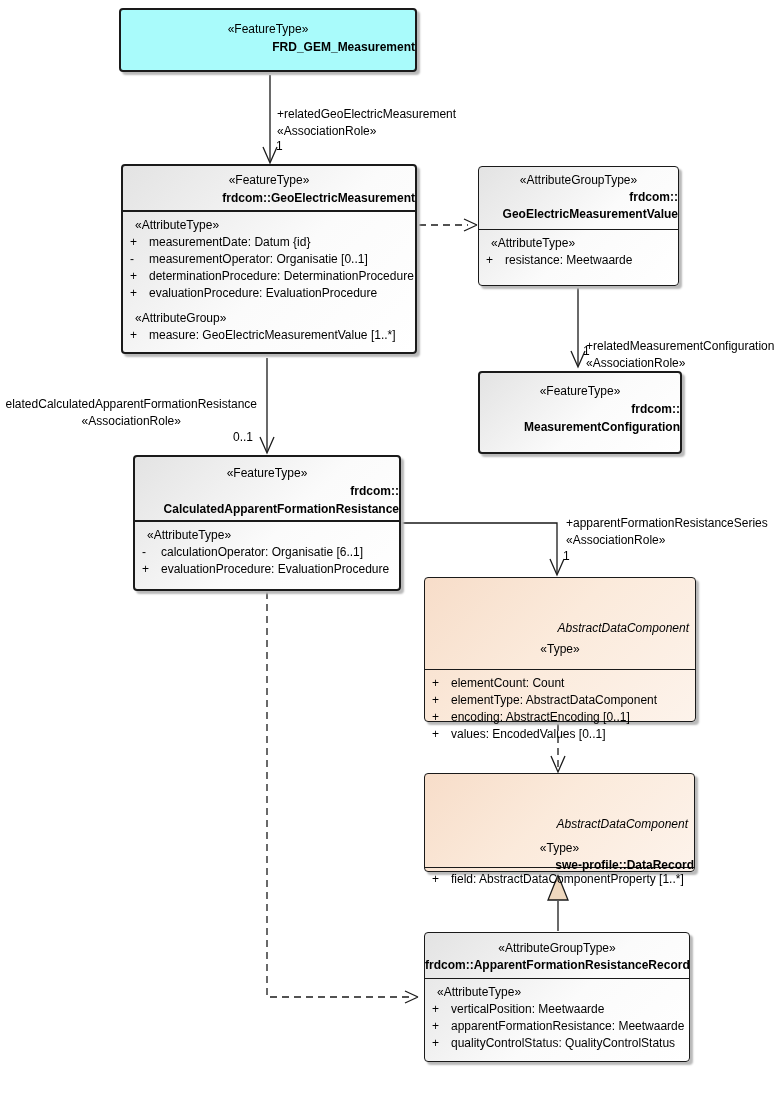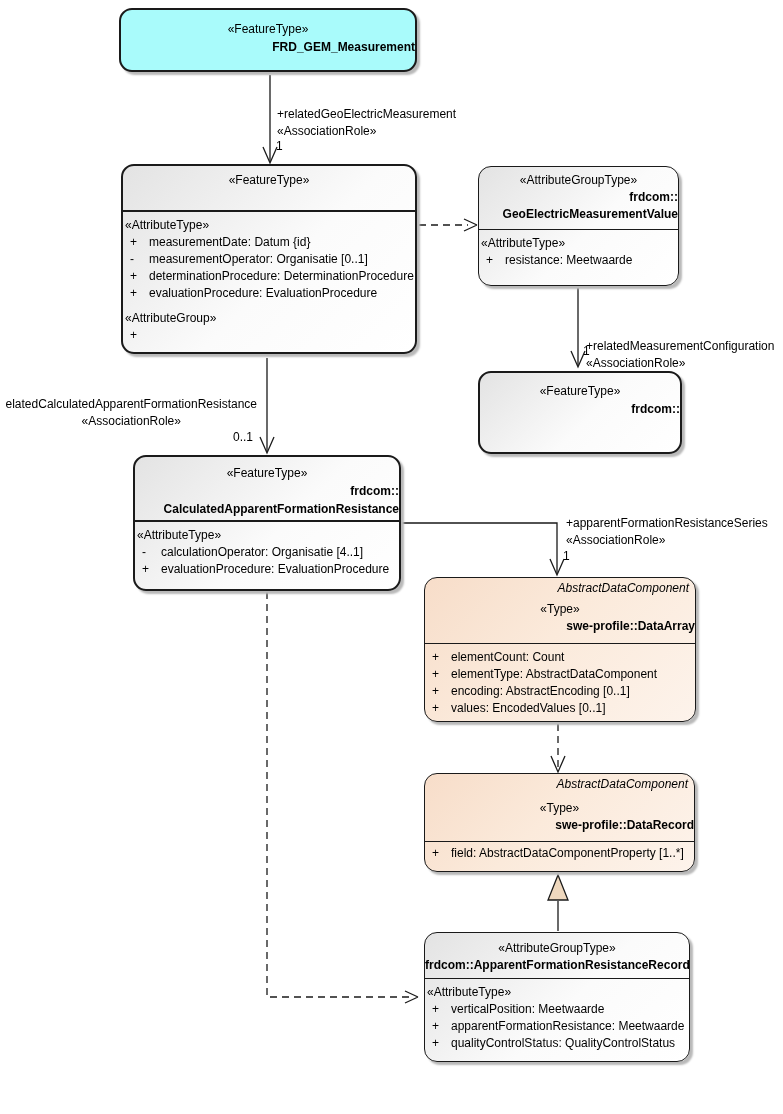--- a/index.html
+++ b/index.html
@@ -3,34 +3,34 @@
 <meta charset="utf-8">
 <style>
   html,body{margin:0;padding:0;background:#ffffff;}
   .canvas{
     position:relative;width:783px;height:1114px;overflow:hidden;
     font-family:"Liberation Sans",sans-serif;font-size:12px;color:#000;
     background:#ffffff;
   }
   svg.wires{position:absolute;left:0;top:0;pointer-events:none;}
   .node{
-    position:absolute;border:2px solid #1a1a1a;border-radius:13px;
+    position:absolute;border:2px solid #1a1a1a;border-radius:4px;
     box-shadow:3px 3px 2px #b9b9b9;box-sizing:border-box;
     background:linear-gradient(135deg,#e3e3e3 0%,#fbfbfb 55%,#ffffff 100%);
   }
   .node.thin{border-width:1px;}
   .node.cyan{background:#A9FBFB;}
   .node.tan{background:linear-gradient(135deg,#f7ddc9 0%,#fbeadb 45%,#fdf3eb 100%);}
   .hdr{text-align:center;line-height:18px;padding-top:5px;box-sizing:border-box;}
   .hdr.rule{border-bottom:2px solid #1a1a1a;}
   .thin .hdr.rule{border-bottom-width:1px;}
   .name{font-weight:bold;white-space:nowrap;text-align:right;}
-  .parent-label{text-align:right;font-style:italic;padding:2px 6px 0 0;line-height:16px;}
+  .parent-label{text-align:right;font-style:italic;padding:16px 6px 0 0;line-height:16px;margin-top:26px;}
   .body{padding-top:5px;}
-  .attr-stereo{padding-left:2px;line-height:17px;white-space:nowrap;}
+  .attr-stereo{padding-left:12px;line-height:17px;white-space:nowrap;}
   .row{display:flex;line-height:17px;white-space:nowrap;}
   .vis{flex:none;width:19px;padding-left:7px;box-sizing:content-box;}
   .spacer{height:8px;}
   .lbl{position:absolute;white-space:nowrap;line-height:17px;}
   .lbl.right{text-align:center;}
 </style>
 </head>
 <body>
 
 <div class="canvas">
@@ -67,20 +67,21 @@
   <div class="node cyan" style="left:119px;top:8px;width:298px;height:64px;">
     <div class="hdr" style="padding-top:10px;">
       <div>«FeatureType»</div>
       <div class="name">FRD_GEM_Measurement</div>
     </div>
   </div>
 
   <div class="node" style="left:121px;top:164px;width:296px;height:190px;">
     <div class="hdr rule" style="height:46px;">
       <div>«FeatureType»</div>
+      <div class="name">frdcom::GeoElectricMeasurement</div>
     </div>
     <div class="body">
       <div class="attr-stereo">«AttributeType»</div>
       <div class="row">
           <span class="vis">+</span>
           <span>measurementDate: Datum {id}</span>
         </div>
       <div class="row">
           <span class="vis">-</span>
           <span>measurementOperator: Organisatie [0..1]</span>
@@ -90,20 +91,21 @@
           <span>determinationProcedure: DeterminationProcedure</span>
         </div>
       <div class="row">
           <span class="vis">+</span>
           <span>evaluationProcedure: EvaluationProcedure</span>
         </div>
       <div class="spacer"></div>
       <div class="attr-stereo">«AttributeGroup»</div>
       <div class="row">
           <span class="vis">+</span>
+          <span>measure: GeoElectricMeasurementValue [1..*]</span>
         </div>
     </div>
   </div>
 
   <div class="node thin" style="left:478px;top:166px;width:201px;height:120px;">
     <div class="hdr rule" style="height:63px;line-height:17px;">
       <div>«AttributeGroupType»</div>
       <div class="name">frdcom::</div>
       <div class="name">GeoElectricMeasurementValue</div>
     </div>
@@ -113,48 +115,48 @@
           <span class="vis">+</span>
           <span>resistance: Meetwaarde</span>
         </div>
     </div>
   </div>
 
   <div class="node" style="left:478px;top:371px;width:204px;height:83px;">
     <div class="hdr" style="padding-top:9px;">
       <div>«FeatureType»</div>
       <div class="name">frdcom::</div>
+      <div class="name">MeasurementConfiguration</div>
     </div>
   </div>
 
   <div class="node" style="left:133px;top:455px;width:268px;height:136px;">
     <div class="hdr rule" style="height:65px;padding-top:7px;">
       <div>«FeatureType»</div>
       <div class="name">frdcom::</div>
       <div class="name">CalculatedApparentFormationResistance</div>
     </div>
     <div class="body">
       <div class="attr-stereo">«AttributeType»</div>
       <div class="row">
           <span class="vis">-</span>
-          <span>calculationOperator: Organisatie [4..1]</span>
+          <span>calculationOperator: Organisatie [6..1]</span>
         </div>
       <div class="row">
           <span class="vis">+</span>
           <span>evaluationProcedure: EvaluationProcedure</span>
         </div>
     </div>
   </div>
 
   <div class="node thin tan" style="left:424px;top:577px;width:272px;height:145px;">
     <div class="hdr rule" style="height:66px;padding-top:0;">
       <div class="parent-label">AbstractDataComponent</div>
       <div style="height:5px;"></div>
       <div style="line-height:17px;">«Type»</div>
-      <div class="name" style="line-height:17px;">swe-profile::DataArray</div>
     </div>
     <div class="body">
       <div class="row">
           <span class="vis">+</span>
           <span>elementCount: Count</span>
         </div>
       <div class="row">
           <span class="vis">+</span>
           <span>elementType: AbstractDataComponent</span>
         </div>

